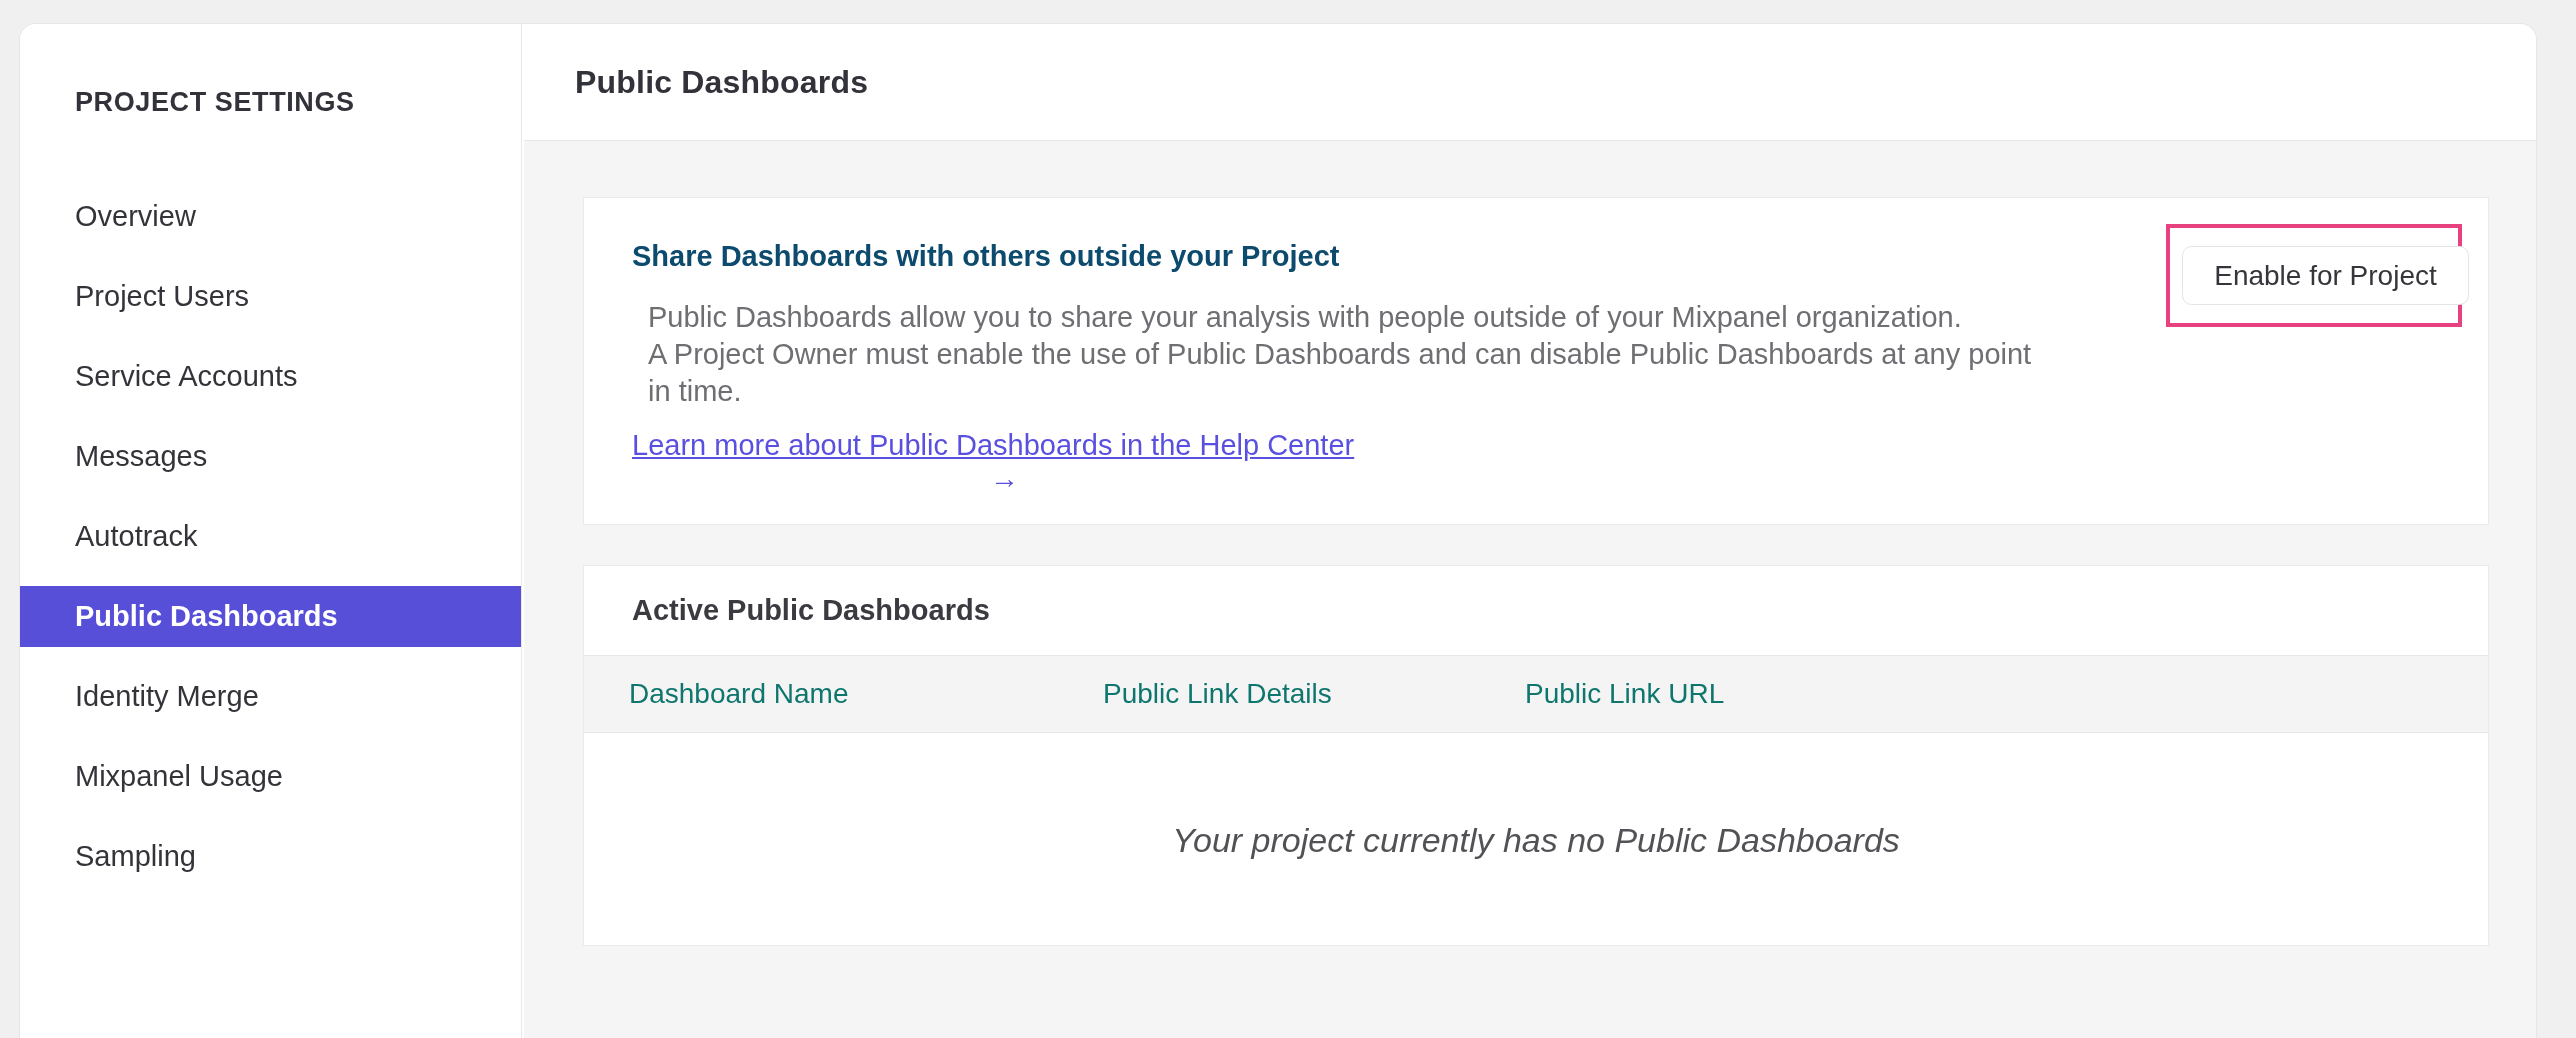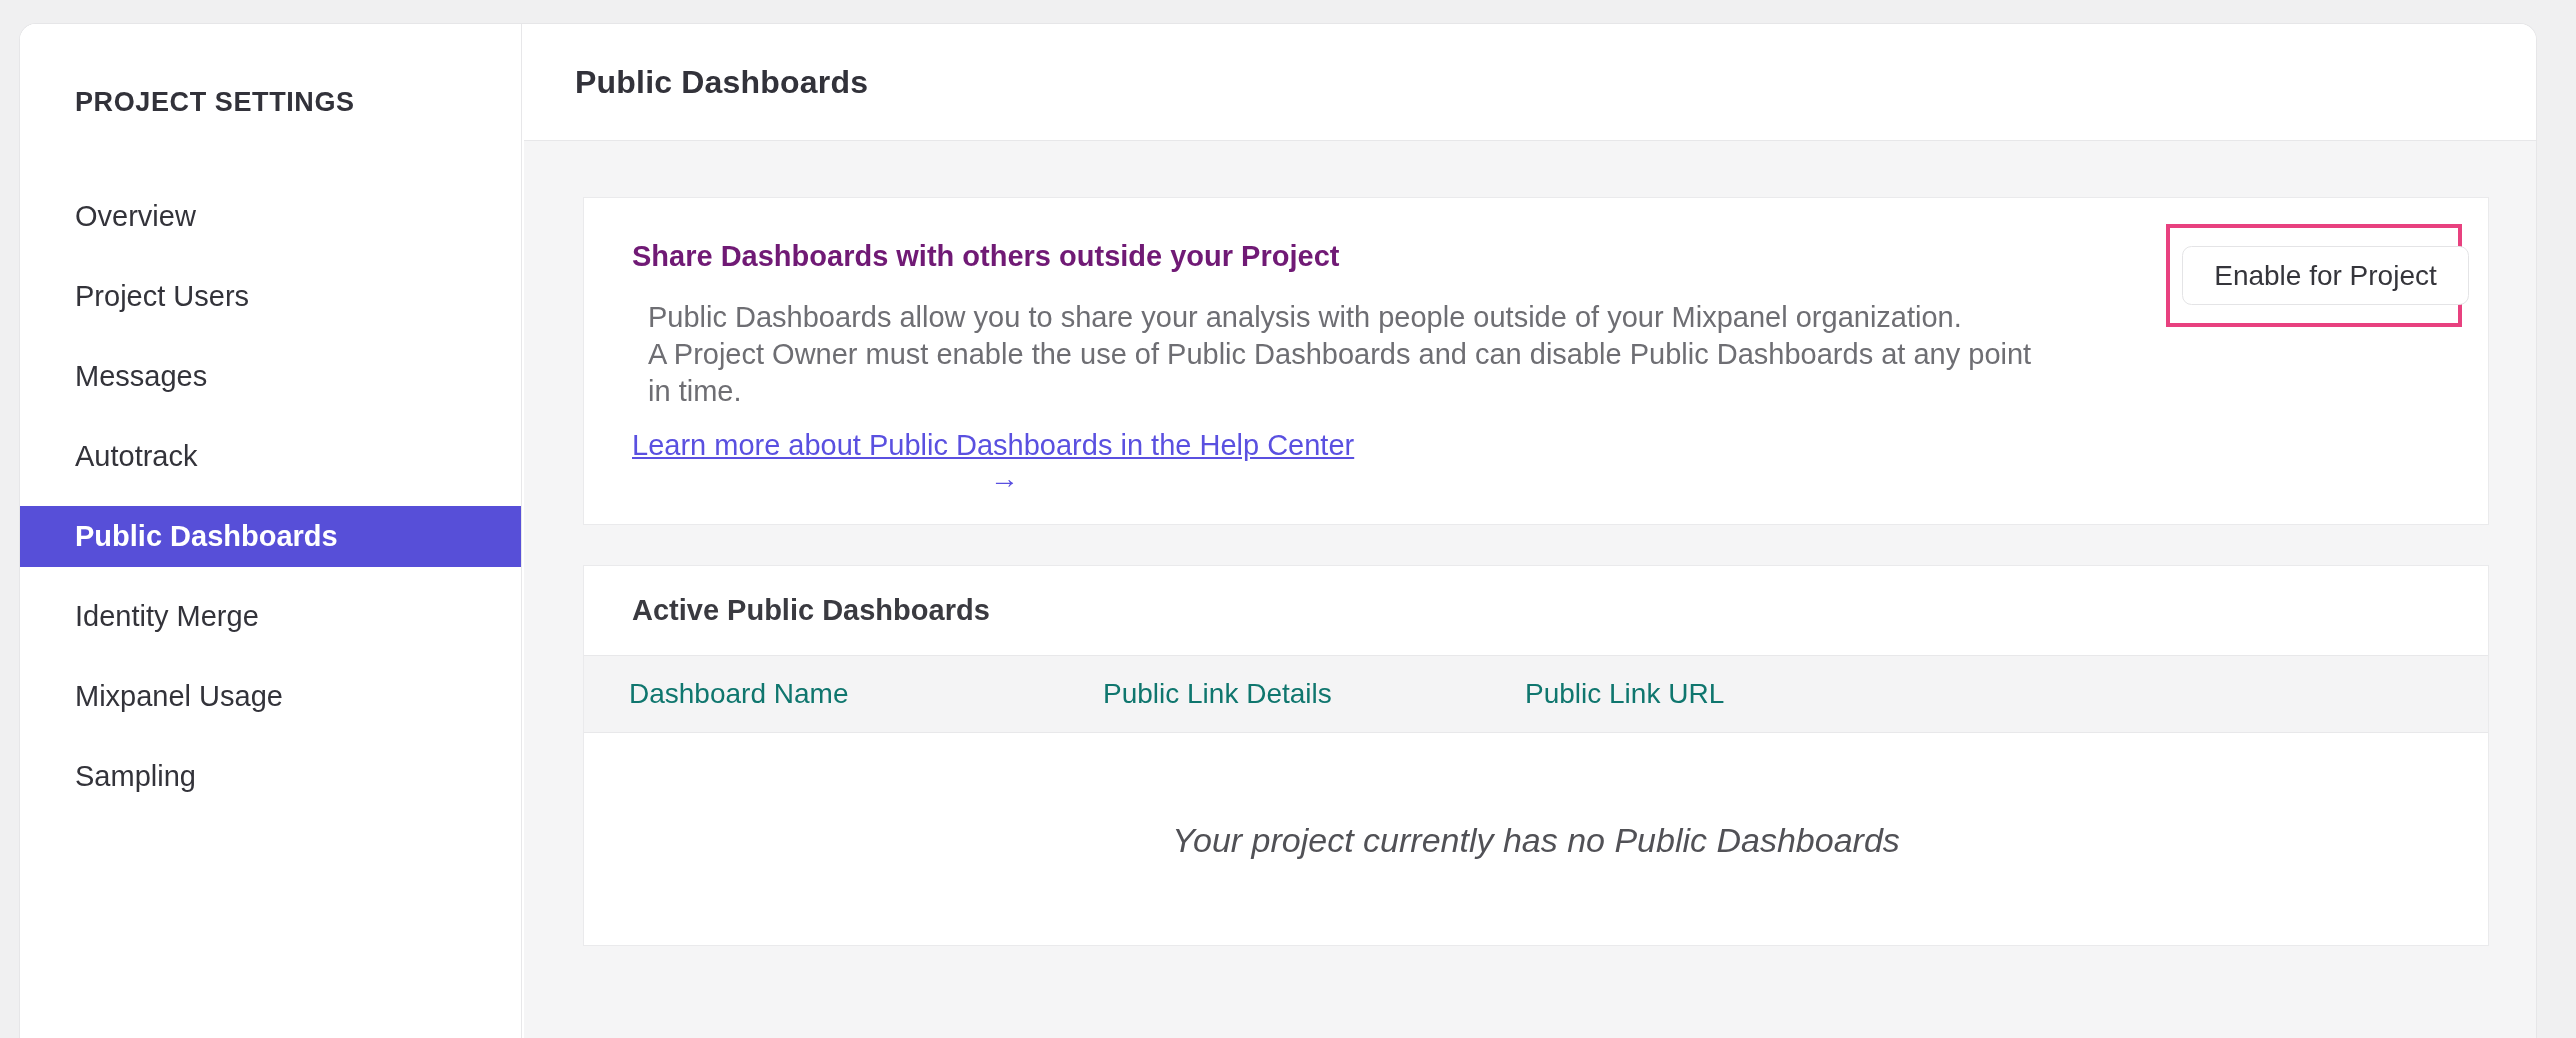--- a/index.html
+++ b/index.html
@@ -85,21 +85,21 @@
     background: #ffffff;
     border: 1px solid #eaeaec;
   }
   .card-share { top: 56px; height: 328px; }
   .card-active { top: 424px; height: 381px; }
 
   .share-heading {
     position: absolute;
     left: 48px; top: 42px;
     font-size: 29px; font-weight: 700;
-    color: #701a75;
+    color: #0c4a6e;
   }
   .share-desc {
     position: absolute;
     left: 48px; top: 101px;
     font-size: 29px;
     line-height: 37px;
     color: #6e6e73;
     margin-left: 16px;
   }
   .share-link-row {
@@ -179,20 +179,21 @@
 
     <div class="app-header">
       <div class="page-title">Public Dashboards</div>
     </div>
 
     <div class="sidebar">
       <div class="sidebar-title">PROJECT SETTINGS</div>
       <div class="nav-list">
         <div class="nav-item">Overview</div>
         <div class="nav-item">Project Users</div>
+        <div class="nav-item">Service Accounts</div>
         <div class="nav-item">Messages</div>
         <div class="nav-item">Autotrack</div>
         <div class="nav-item active">Public Dashboards</div>
         <div class="nav-item">Identity Merge</div>
         <div class="nav-item">Mixpanel Usage</div>
         <div class="nav-item">Sampling</div>
       </div>
     </div>
 
     <div class="content">

